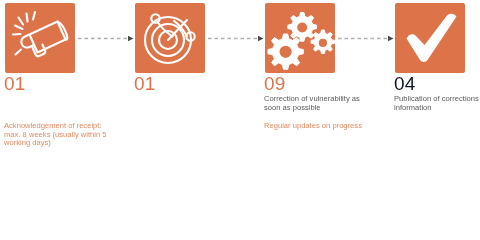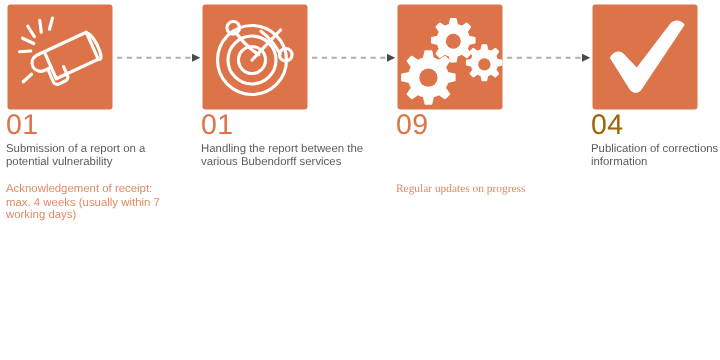--- a/index.html
+++ b/index.html
@@ -89,22 +89,21 @@
           <path d="M17.5 26.0 L10.0 22.5"></path>
           <path d="M18.0 21.5 L13.5 14.5"></path>
           <path d="M22.5 18.5 L21.5 10.5"></path>
           <path d="M28.0 16.5 L30.0 9.0"></path>
           <path d="M15.5 31.0 L8.0 31.5"></path>
           <path d="M16.0 46.5 L10.5 51.5"></path>
         </g>
       </svg>
     </div>
     <div class="step-num" style="color:#dd7349;">01</div>
-    <div class="step-desc">Submission of a report on a potential vulnerability</div>
-    <div class="step-note" style="top:122px; color:#e08a63;">Acknowledgement of receipt: max. 4 weeks (usually within 7 working days)</div>
+    <div class="step-note" style="top:122px; color:#e08a63;">Acknowledgement of receipt: max. 8 weeks (usually within 5 working days)</div>
   </div>
 
   <div class="connector" style="left:78px;">
     <svg width="58" height="7" viewBox="0 0 58 7">
       <line x1="0" y1="3.5" x2="50" y2="3.5" stroke="#b0b0b0" stroke-width="1.3" stroke-dasharray="3.5,3"></line>
       <path d="M50 0.8 L55.5 3.5 L50 6.2 Z" fill="#4a4a4a"></path>
     </svg>
   </div>
 
   <div class="step" style="left:130px;">
@@ -116,21 +115,20 @@
           <circle cx="33" cy="37" r="9"></circle>
           <path d="M33 37 L52 17"></path>
           <circle cx="20.5" cy="15.5" r="4.2"></circle>
           <circle cx="55.5" cy="33.5" r="4.2"></circle>
           <path d="M22.5 19.0 C26.0 24.0 31.5 29.5 37.5 33.5"></path>
           <path d="M51.8 33.0 C48.5 27.0 44.0 21.5 39.0 17.8"></path>
         </g>
       </svg>
     </div>
     <div class="step-num" style="color:#dd7349;">01</div>
-    <div class="step-desc">Handling the report between the various Bubendorff services</div>
   </div>
 
   <div class="connector" style="left:208px;">
     <svg width="58" height="7" viewBox="0 0 58 7">
       <line x1="0" y1="3.5" x2="50" y2="3.5" stroke="#b0b0b0" stroke-width="1.3" stroke-dasharray="3.5,3"></line>
       <path d="M50 0.8 L55.5 3.5 L50 6.2 Z" fill="#4a4a4a"></path>
     </svg>
   </div>
 
   <div class="step" style="left:260px;">
@@ -142,34 +140,35 @@
           <path d="M18.5 31.0 l4.2 .0 1.1 4.9 a12.3 12.3 0 0 1 3.7 1.55 l4.2-2.85 2.95 2.95 -2.85 4.2 a12.3 12.3 0 0 1 1.55 3.7 l4.9 1.1 0 4.2 -4.9 1.1 a12.3 12.3 0 0 1 -1.55 3.7 l2.85 4.2 -2.95 2.95 -4.2-2.85 a12.3 12.3 0 0 1 -3.7 1.55 l-1.1 4.9 -4.2 0 -1.1-4.9 a12.3 12.3 0 0 1 -3.7-1.55 l-4.2 2.85 -2.95-2.95 2.85-4.2 a12.3 12.3 0 0 1 -1.55-3.7 l-4.9-1.1 0-4.2 4.9-1.1 a12.3 12.3 0 0 1 1.55-3.7 l-2.85-4.2 2.95-2.95 4.2 2.85 a12.3 12.3 0 0 1 3.7-1.55 Z"></path>
         </g>
         <g fill="#dd7349">
           <circle cx="37.2" cy="24.5" r="5.0"></circle>
           <circle cx="57.9" cy="39.9" r="4.1"></circle>
           <circle cx="20.6" cy="48.8" r="6.1"></circle>
         </g>
       </svg>
     </div>
     <div class="step-num" style="color:#dd7349;">09</div>
-    <div class="step-note" style="top:122px; color:#e08a63;font-family:Liberation Serif, serif;">Regular updates on progress</div>
+    <div class="step-desc">Correction of vulnerability as soon as possible</div>
+    <div class="step-note" style="top:122px; color:#e08a63;">Regular updates on progress</div>
   </div>
 
   <div class="connector" style="left:338px;">
     <svg width="58" height="7" viewBox="0 0 58 7">
       <line x1="0" y1="3.5" x2="50" y2="3.5" stroke="#b0b0b0" stroke-width="1.3" stroke-dasharray="3.5,3"></line>
       <path d="M50 0.8 L55.5 3.5 L50 6.2 Z" fill="#4a4a4a"></path>
     </svg>
   </div>
 
   <div class="step" style="left:390px;">
     <div class="icon-tile" style="background:#dd7349;">
       <svg viewBox="0 0 70 70">
         <path d="M11.5 35.5 C13.5 31.5 17.5 30.0 20.5 32.5 L29.5 42.0 L52.0 12.5 C55.0 9.5 59.5 10.5 61.5 13.5 L32.5 57.0 C30.5 59.5 27.0 59.5 25.0 57.0 Z" fill="#ffffff"></path>
       </svg>
     </div>
-    <div class="step-num" style="color:#a16207;">04</div>
+    <div class="step-num" style="color:#0f172a;">04</div>
     <div class="step-desc">Publication of corrections and information</div>
     <div class="step-note" style="top:122px; color:#e08a63;"></div>
   </div>
 
 </div>
 
 </body></html>

